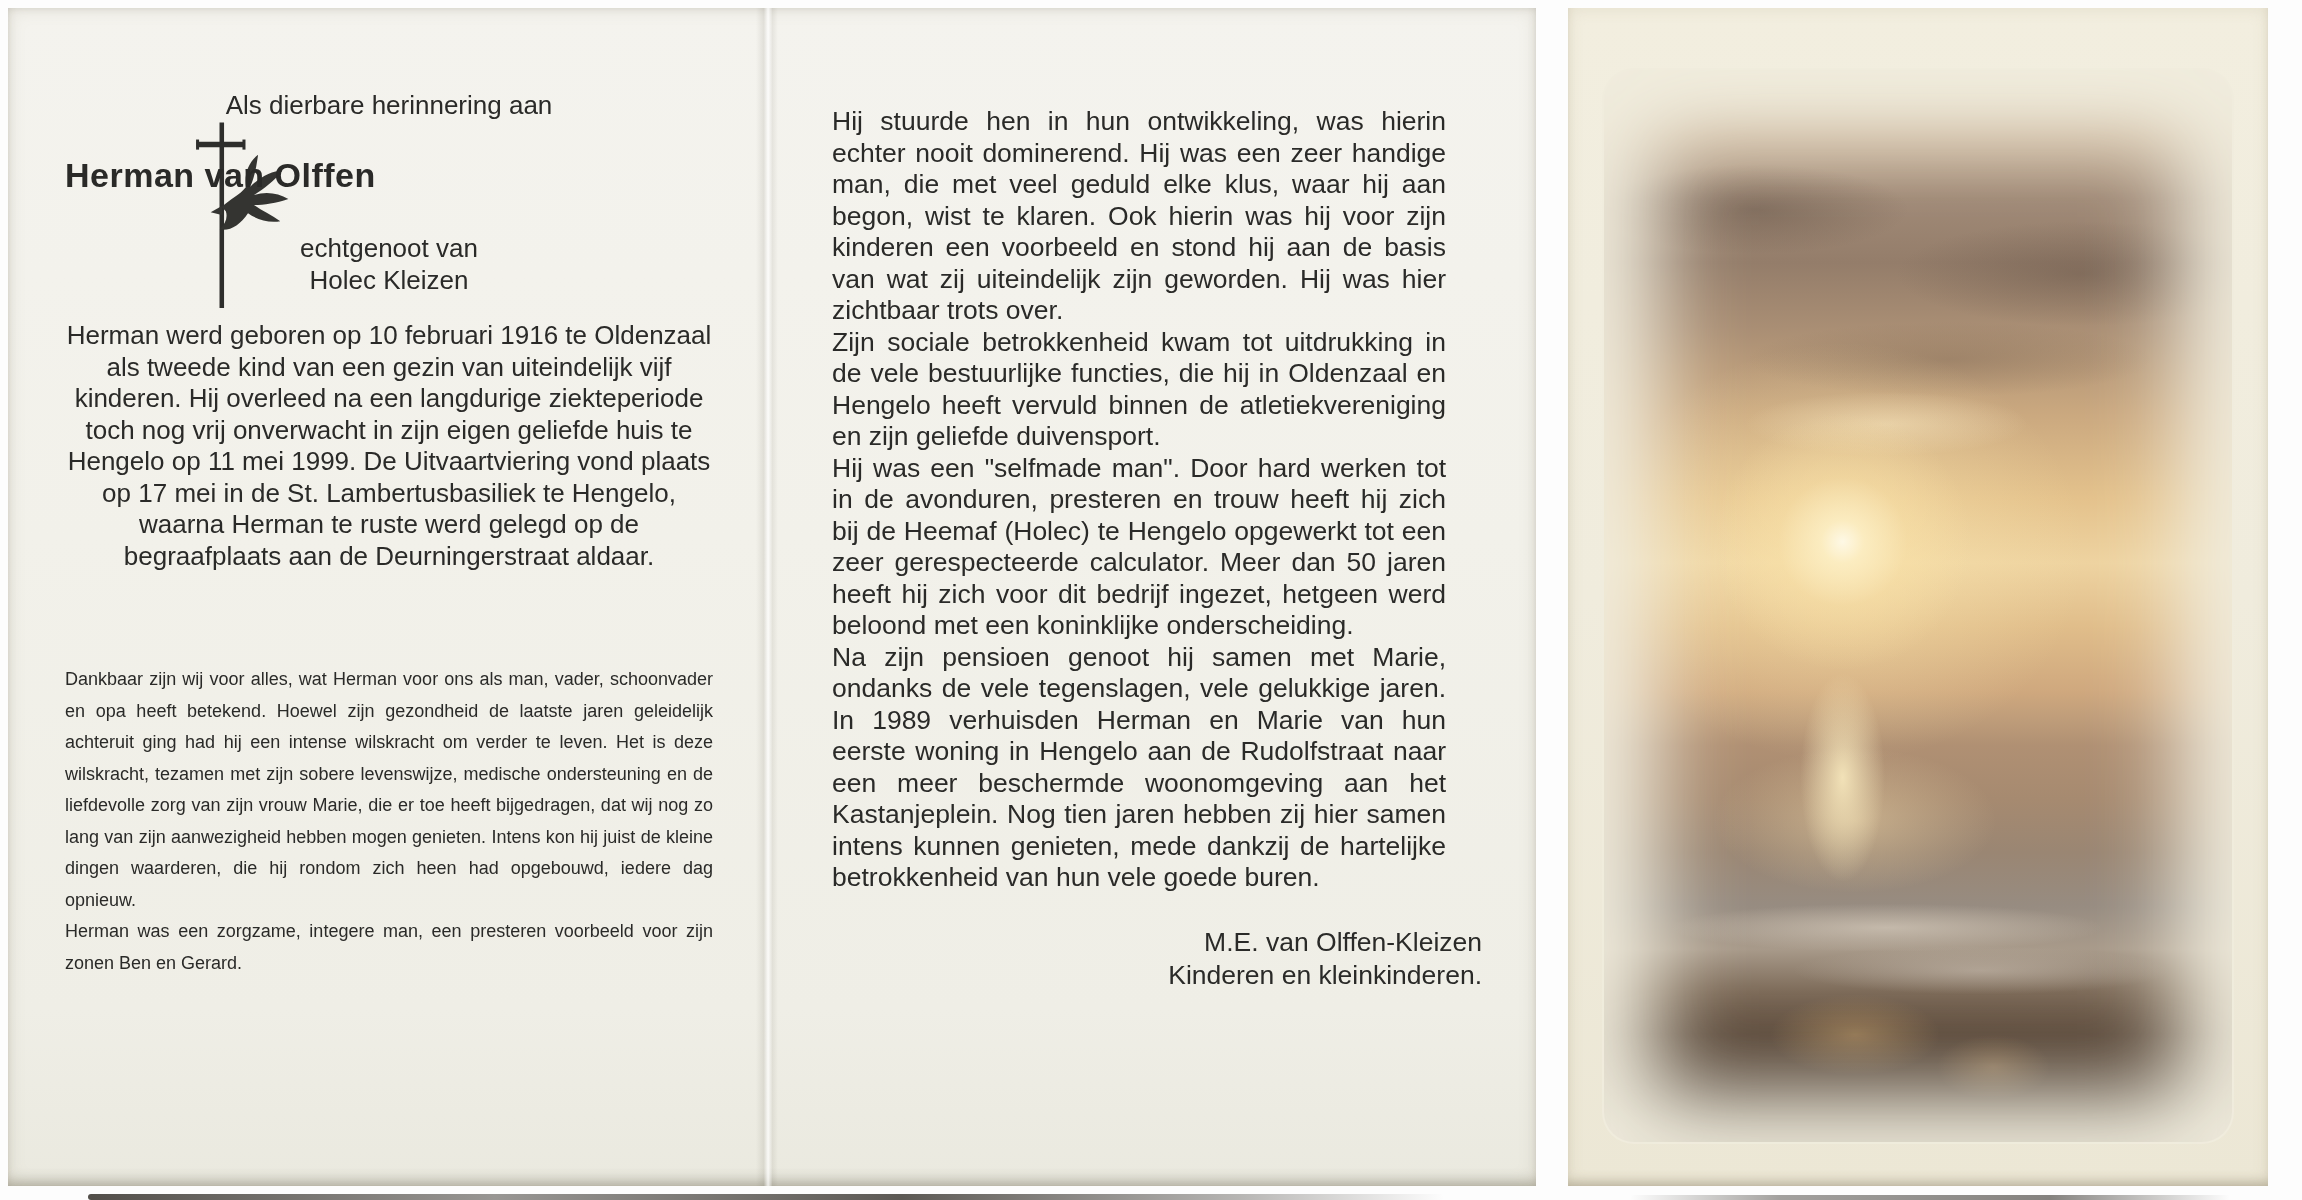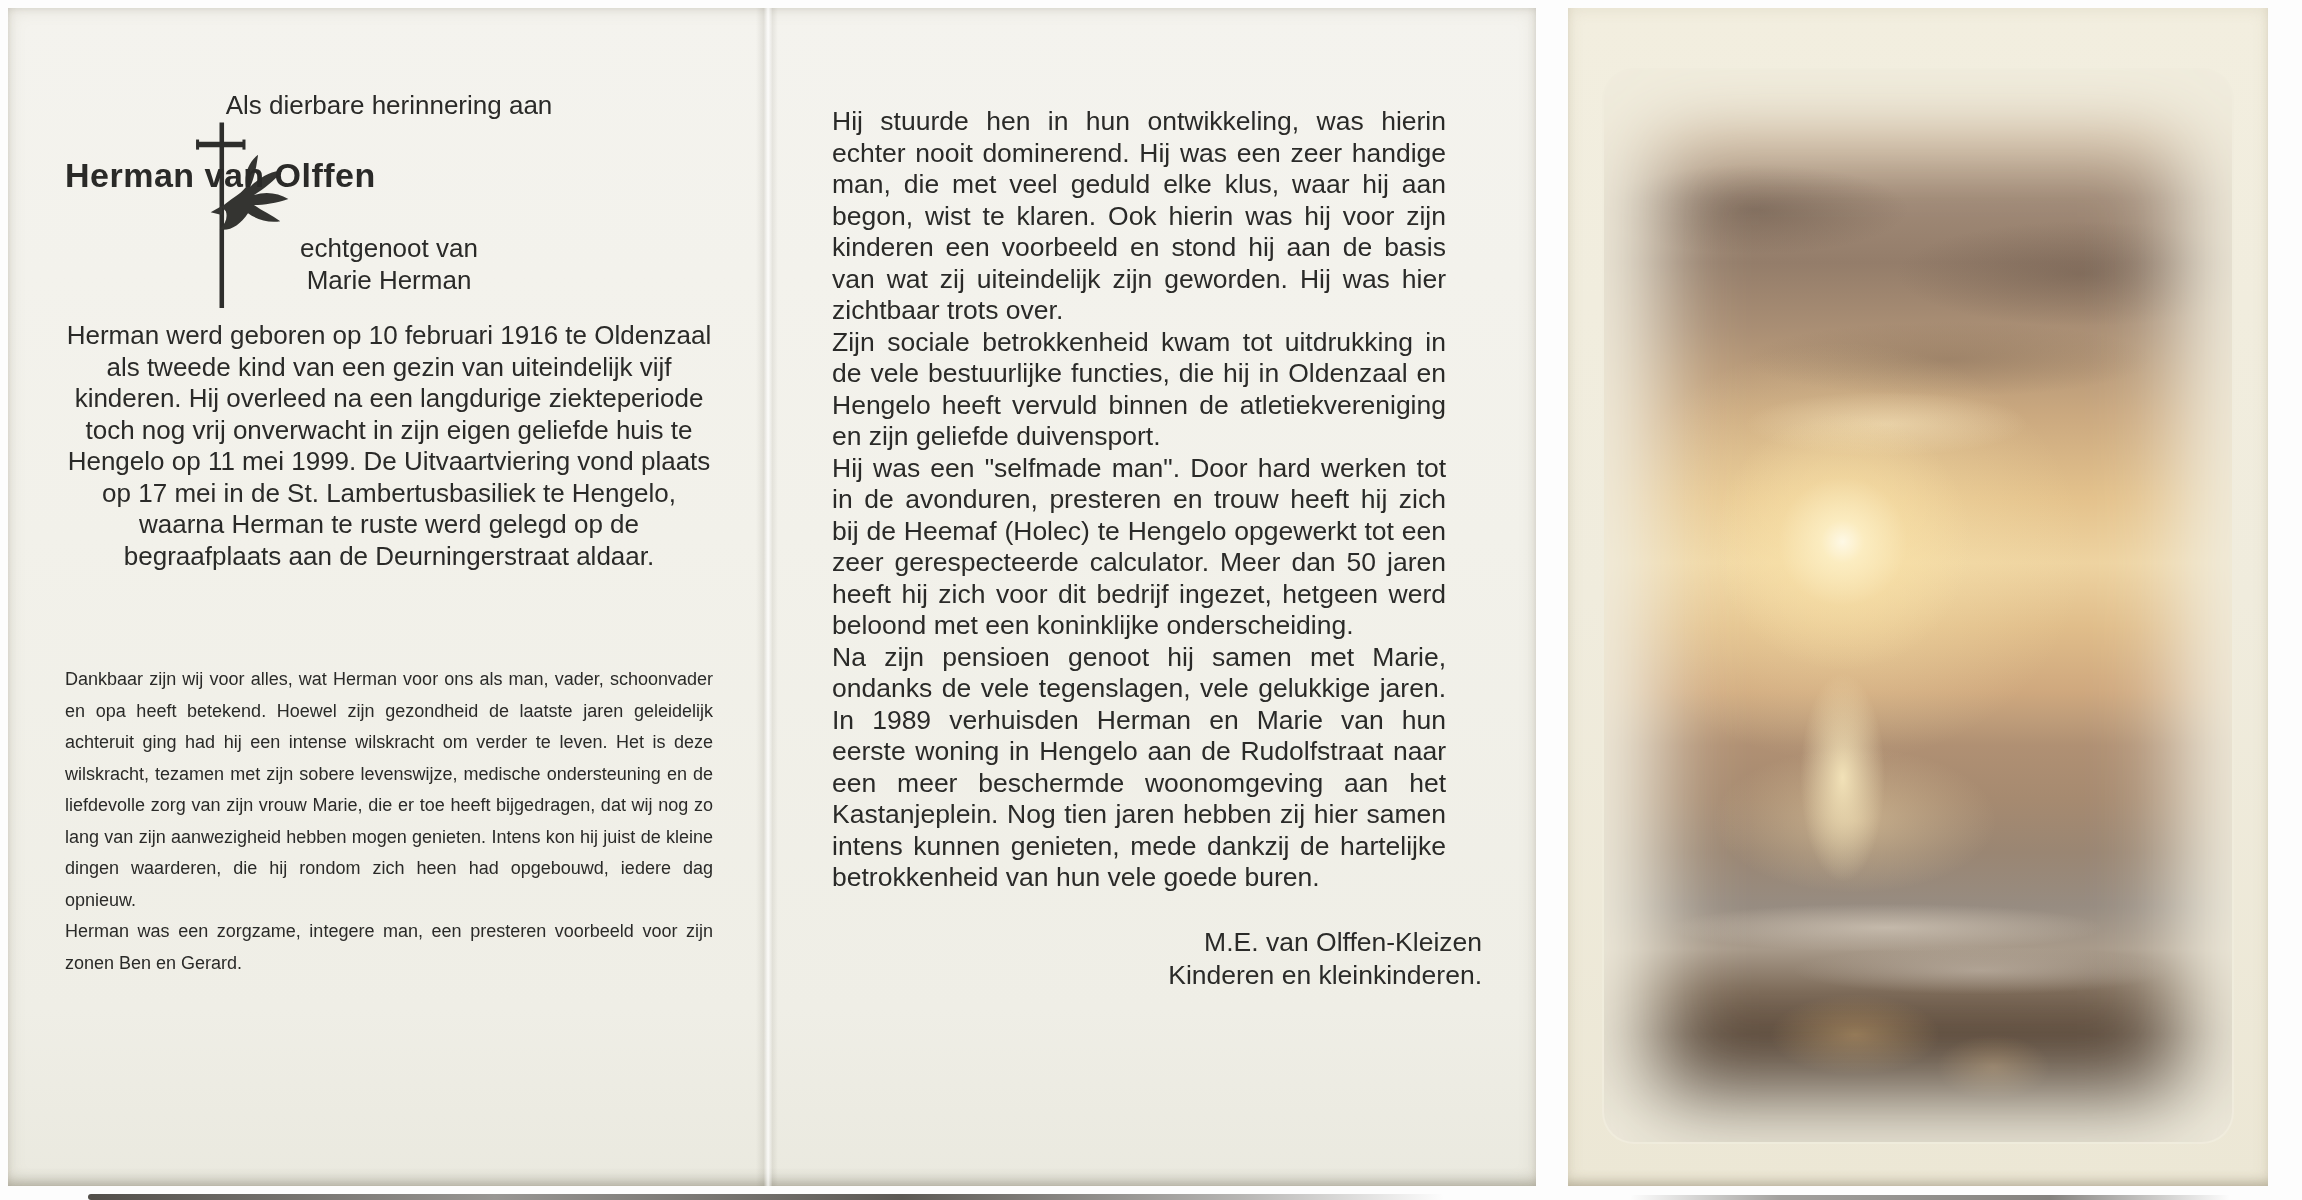--- a/index.html
+++ b/index.html
@@ -104,21 +104,21 @@
                    C78 98 90 92 100 92 C92 102 82 110 72 116 C84 112 96 114 106 120
                    C94 124 82 126 72 126 C80 132 90 136 98 142 C86 144 74 140 66 134
                    C58 146 48 152 38 150 C44 144 46 138 44 132 Z" fill="#343431"></path>
           <path d="M40 127 L29 133 L41 136 Z" fill="#343431"></path>
         </svg>
       </div>
       <div class="intro">Als dierbare herinnering aan</div>
       <div class="name">Herman van Olffen</div>
       <div class="relation">
         <div>echtgenoot van</div>
-        <div>Marie Herman</div>
+        <div>Holec Kleizen</div>
       </div>
       <div class="para-birth">Herman werd geboren op 10 februari 1916 te Oldenzaal als tweede kind van een gezin van uiteindelijk vijf kinderen. Hij overleed na een langdurige ziekteperiode toch nog vrij onverwacht in zijn eigen geliefde huis te Hengelo op 11 mei 1999. De Uitvaartviering vond plaats op 17 mei in de St. Lambertusbasiliek te Hengelo, waarna Herman te ruste werd gelegd op de begraafplaats aan de Deurningerstraat aldaar.</div>
       <div class="para-block">
         <p>Dankbaar zijn wij voor alles, wat Herman voor ons als man, vader, schoonvader en opa heeft betekend. Hoewel zijn gezondheid de laatste jaren geleidelijk achteruit ging had hij een intense wilskracht om verder te leven. Het is deze wilskracht, tezamen met zijn sobere levenswijze, medische ondersteuning en de liefdevolle zorg van zijn vrouw Marie, die er toe heeft bijgedragen, dat wij nog zo lang van zijn aanwezigheid hebben mogen genieten. Intens kon hij juist de kleine dingen waarderen, die hij rondom zich heen had opgebouwd, iedere dag opnieuw.</p>
         <p>Herman was een zorgzame, integere man, een presteren voorbeeld voor zijn zonen Ben en Gerard.</p>
       </div>
     </div>
 
     <div class="col2">
       <p>Hij stuurde hen in hun ontwikkeling, was hierin echter nooit dominerend. Hij was een zeer handige man, die met veel geduld elke klus, waar hij aan begon, wist te klaren. Ook hierin was hij voor zijn kinderen een voorbeeld en stond hij aan de basis van wat zij uiteindelijk zijn geworden. Hij was hier zichtbaar trots over.</p>

